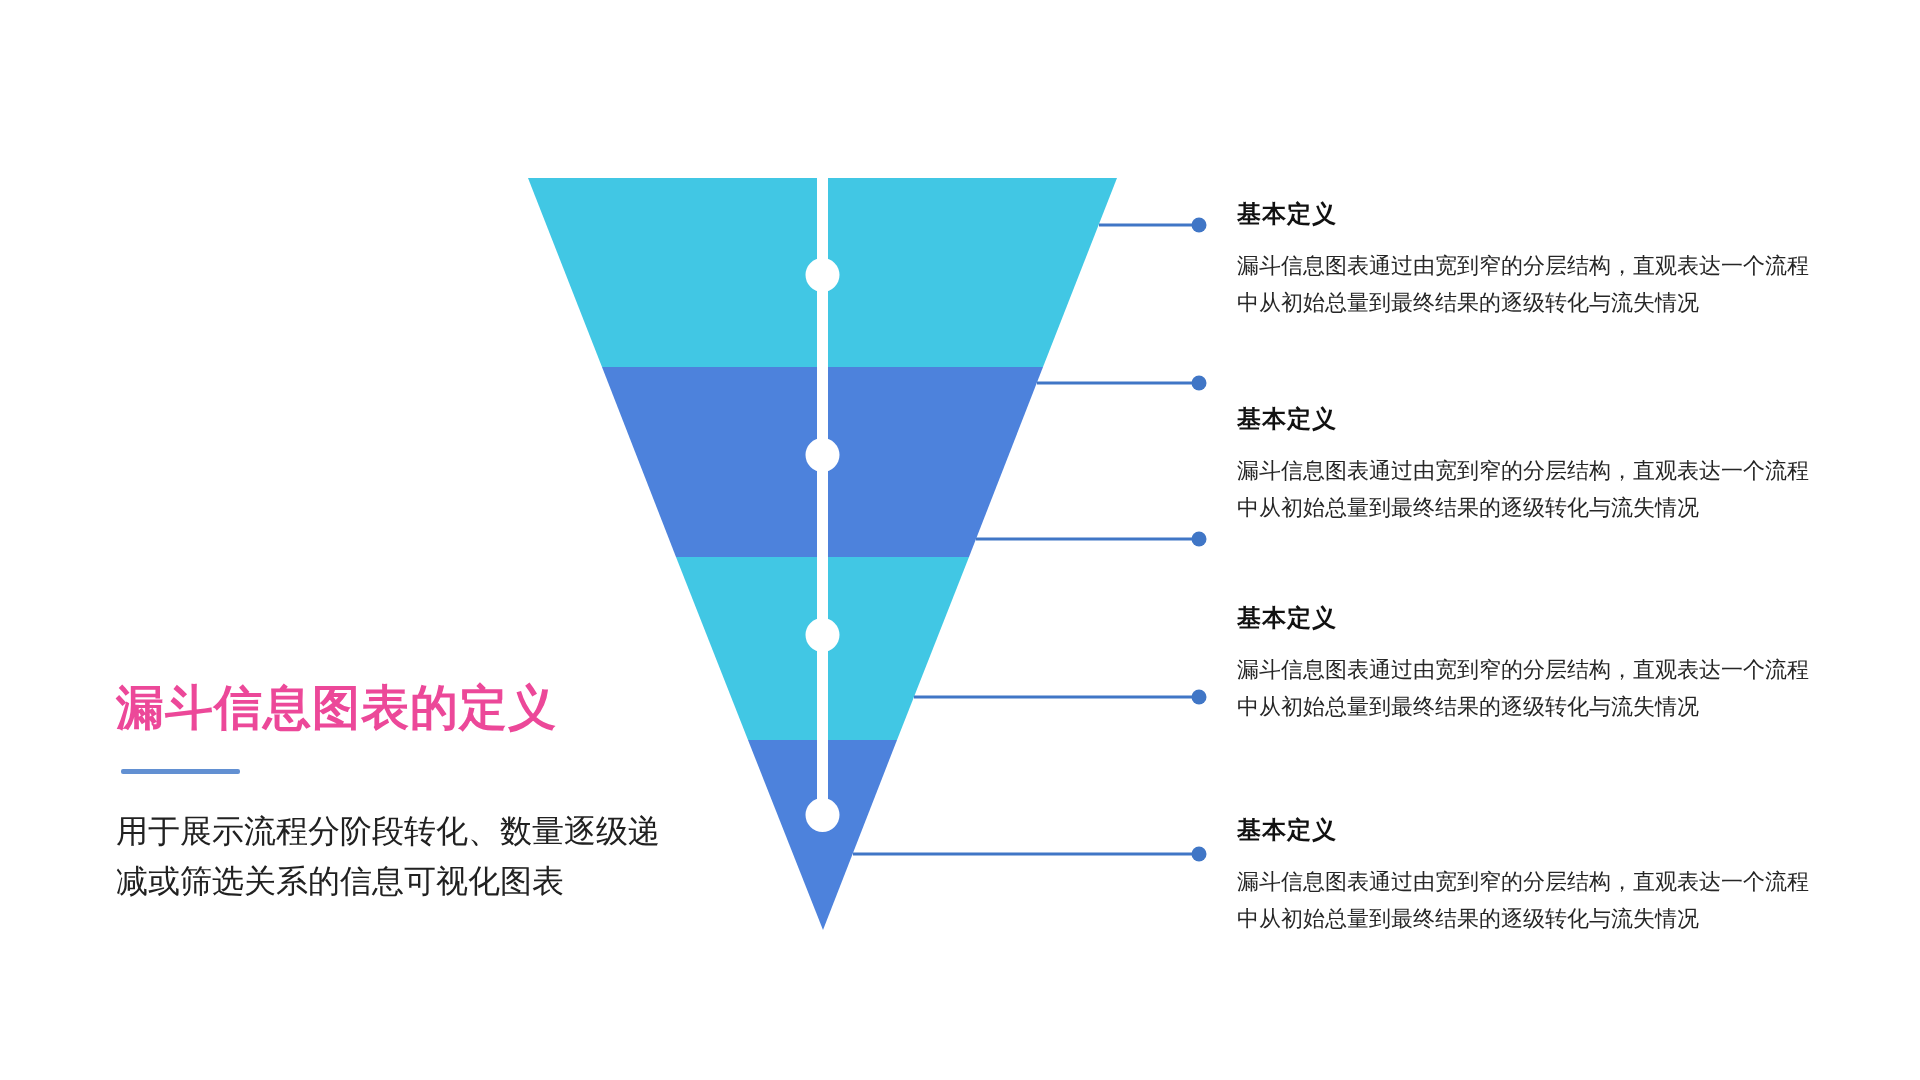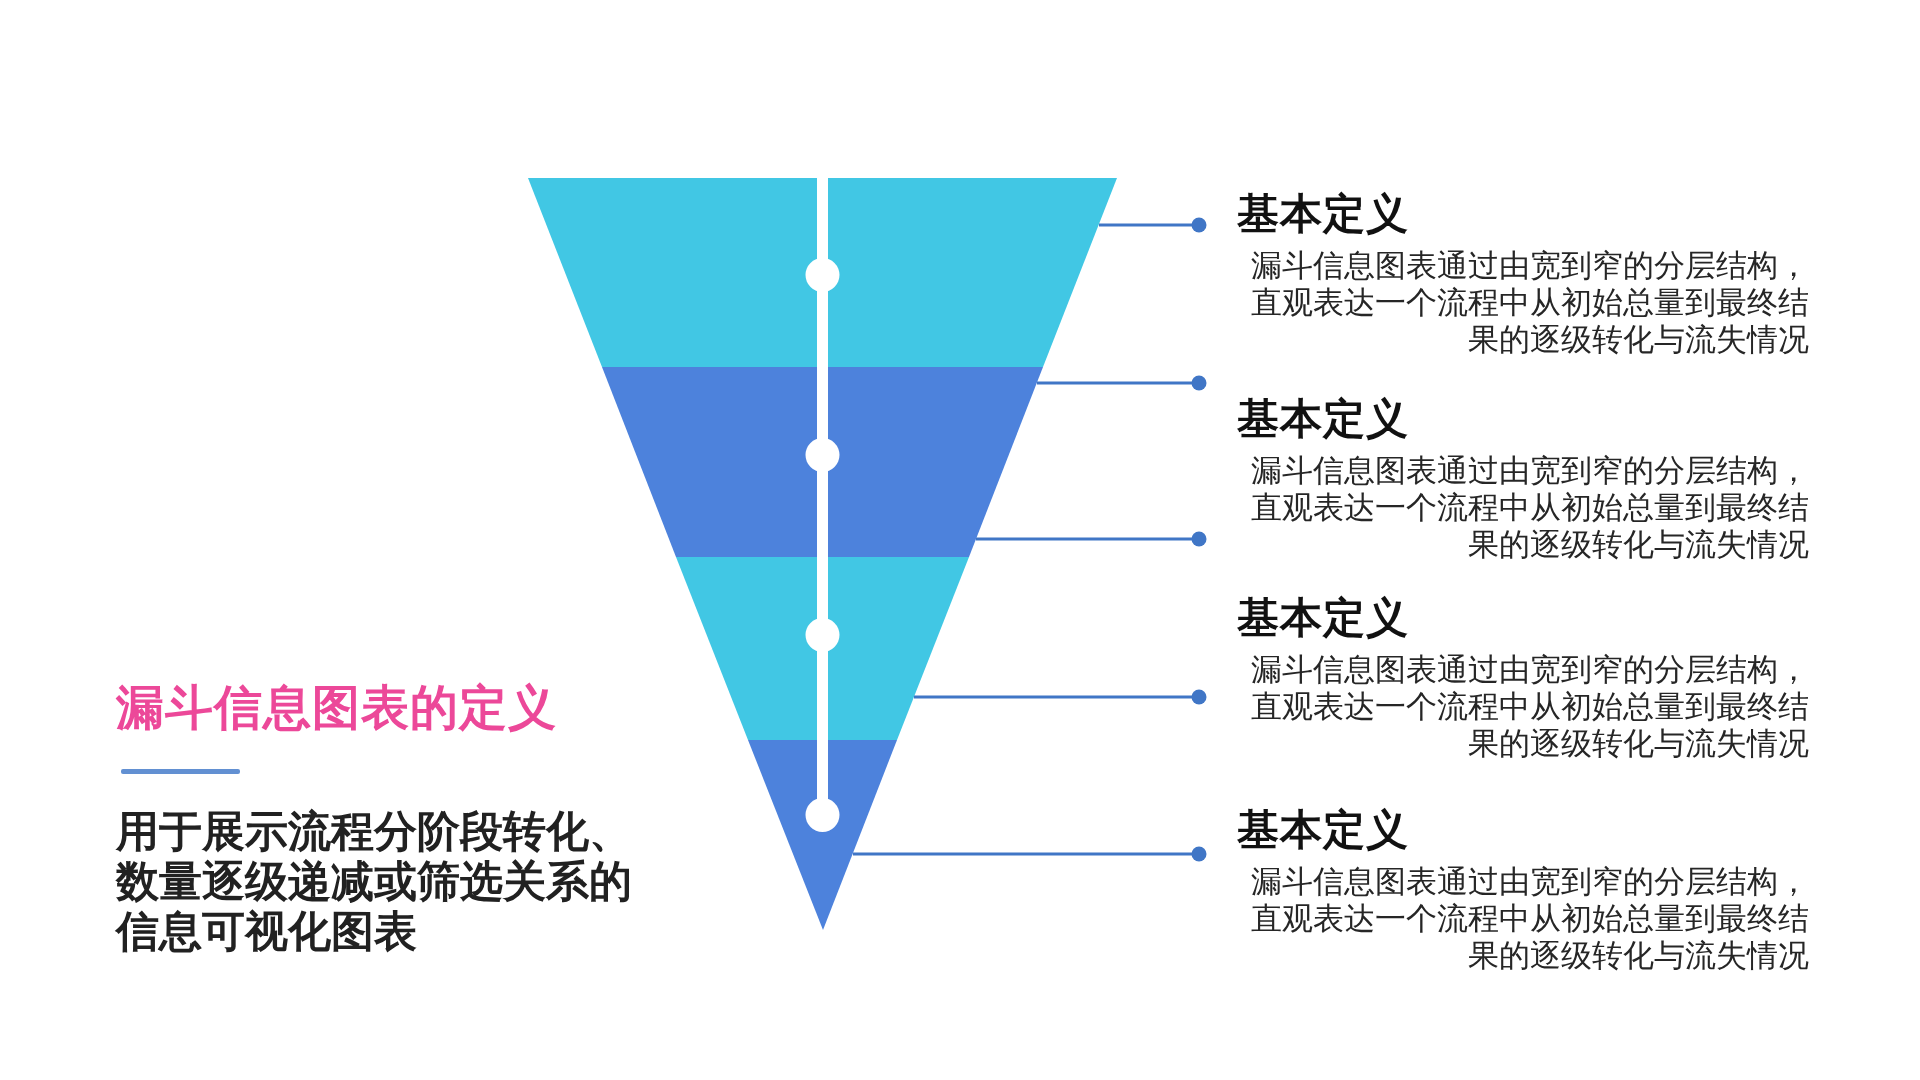--- a/index.html
+++ b/index.html
@@ -35,43 +35,41 @@
     position: absolute;
     left: 5px; top: 769px;
     width: 119px; height: 5px;
     border-radius: 2px;
   }
   .intro-text {
     position: absolute;
     left: 0; top: 806px;
     width: 552px;
     margin: 0;
-    font-size: 43px;
+    font-size: 32px;
     line-height: 50px;
     color: #212121;
-    font-weight: bold;
   }
 
   
   .def-section { position: absolute; left: 1237px; width: 585px; }
   .def-section h3 {
     margin: 0;
-    font-size: 42px;
+    font-size: 24px;
     line-height: 44px;
     font-weight: 800;
     letter-spacing: 1px;
     color: #111111;
   }
   .def-section p {
     margin: 11px 0 0 0;
     width: 572px;
-    font-size: 31px;
+    font-size: 22px;
     line-height: 37px;
     color: #262626;
-    text-align: right;
   }
   .s1 { top: 192px; }
   .s2 { top: 397px; }
   .s3 { top: 596px; }
   .s4 { top: 808px; }
 </style>
 </head>
 <body>
 
 <div class="stage">

